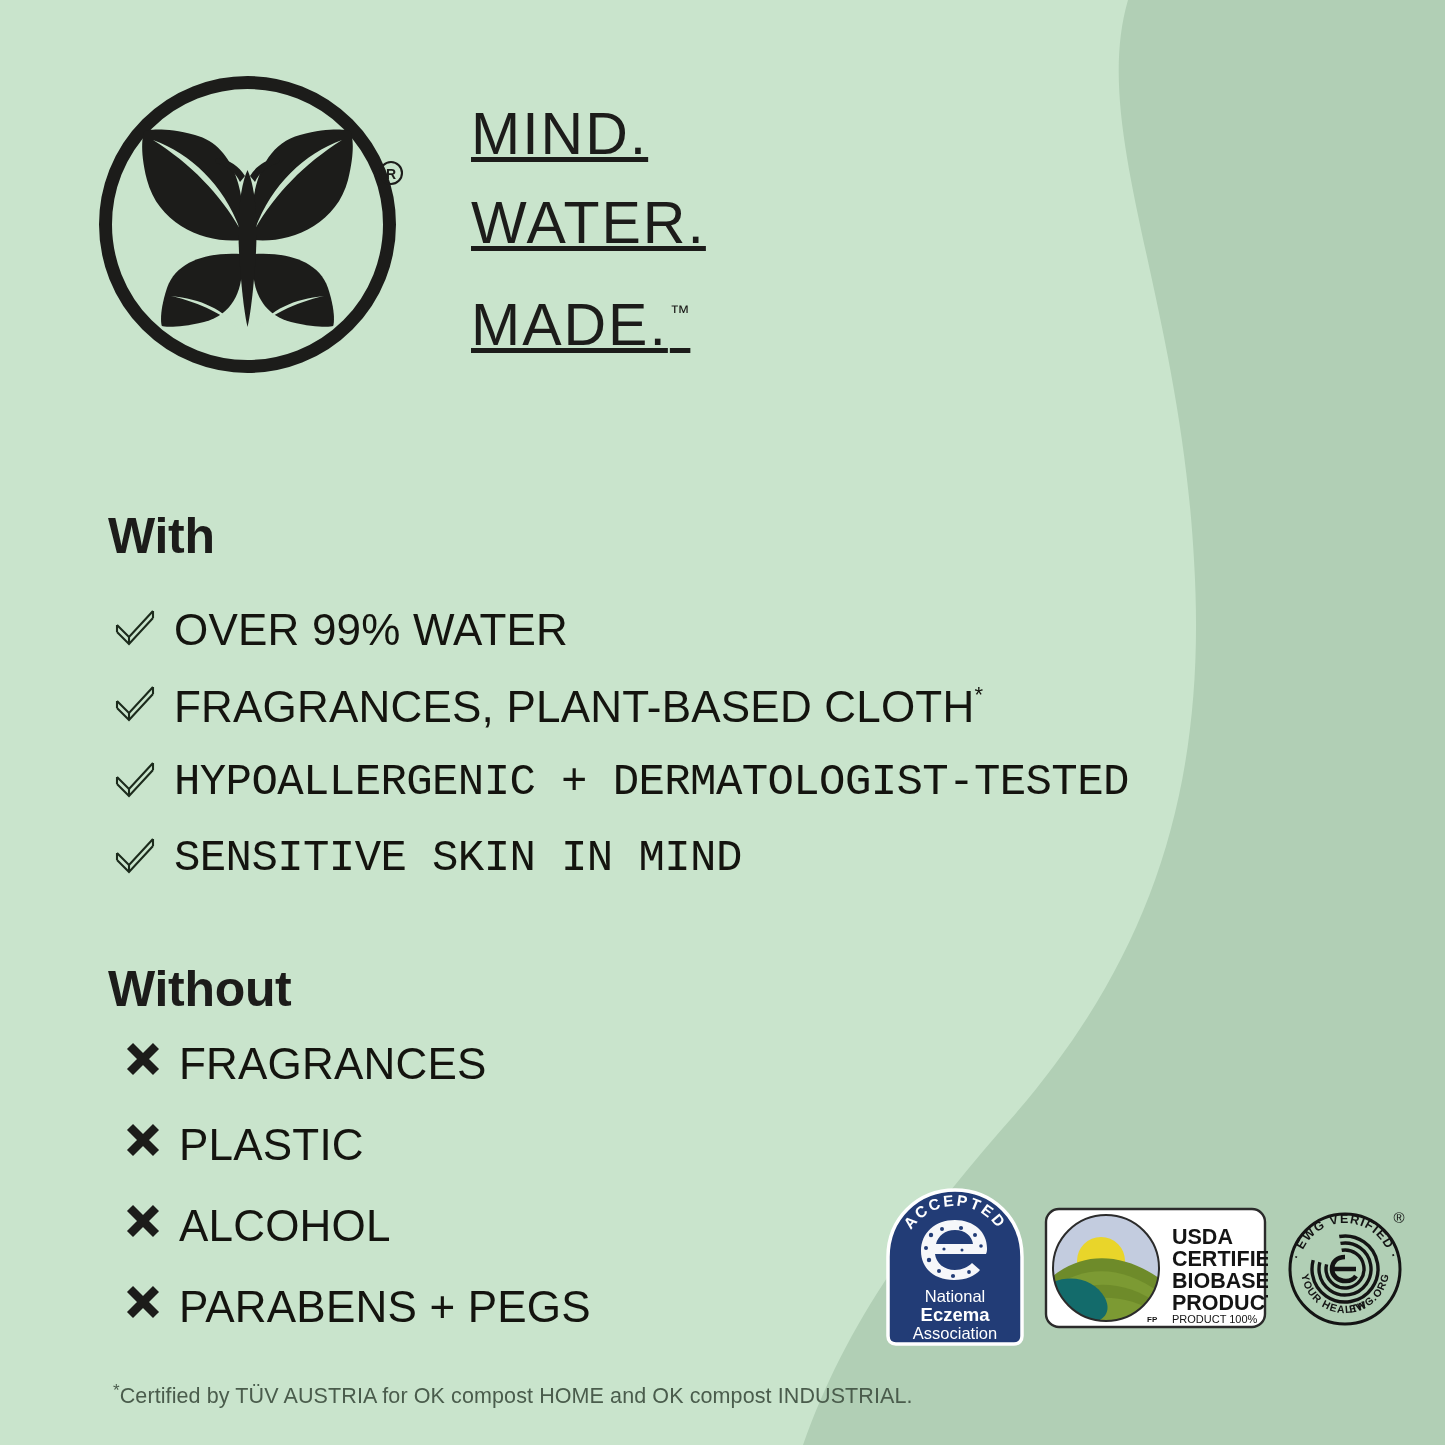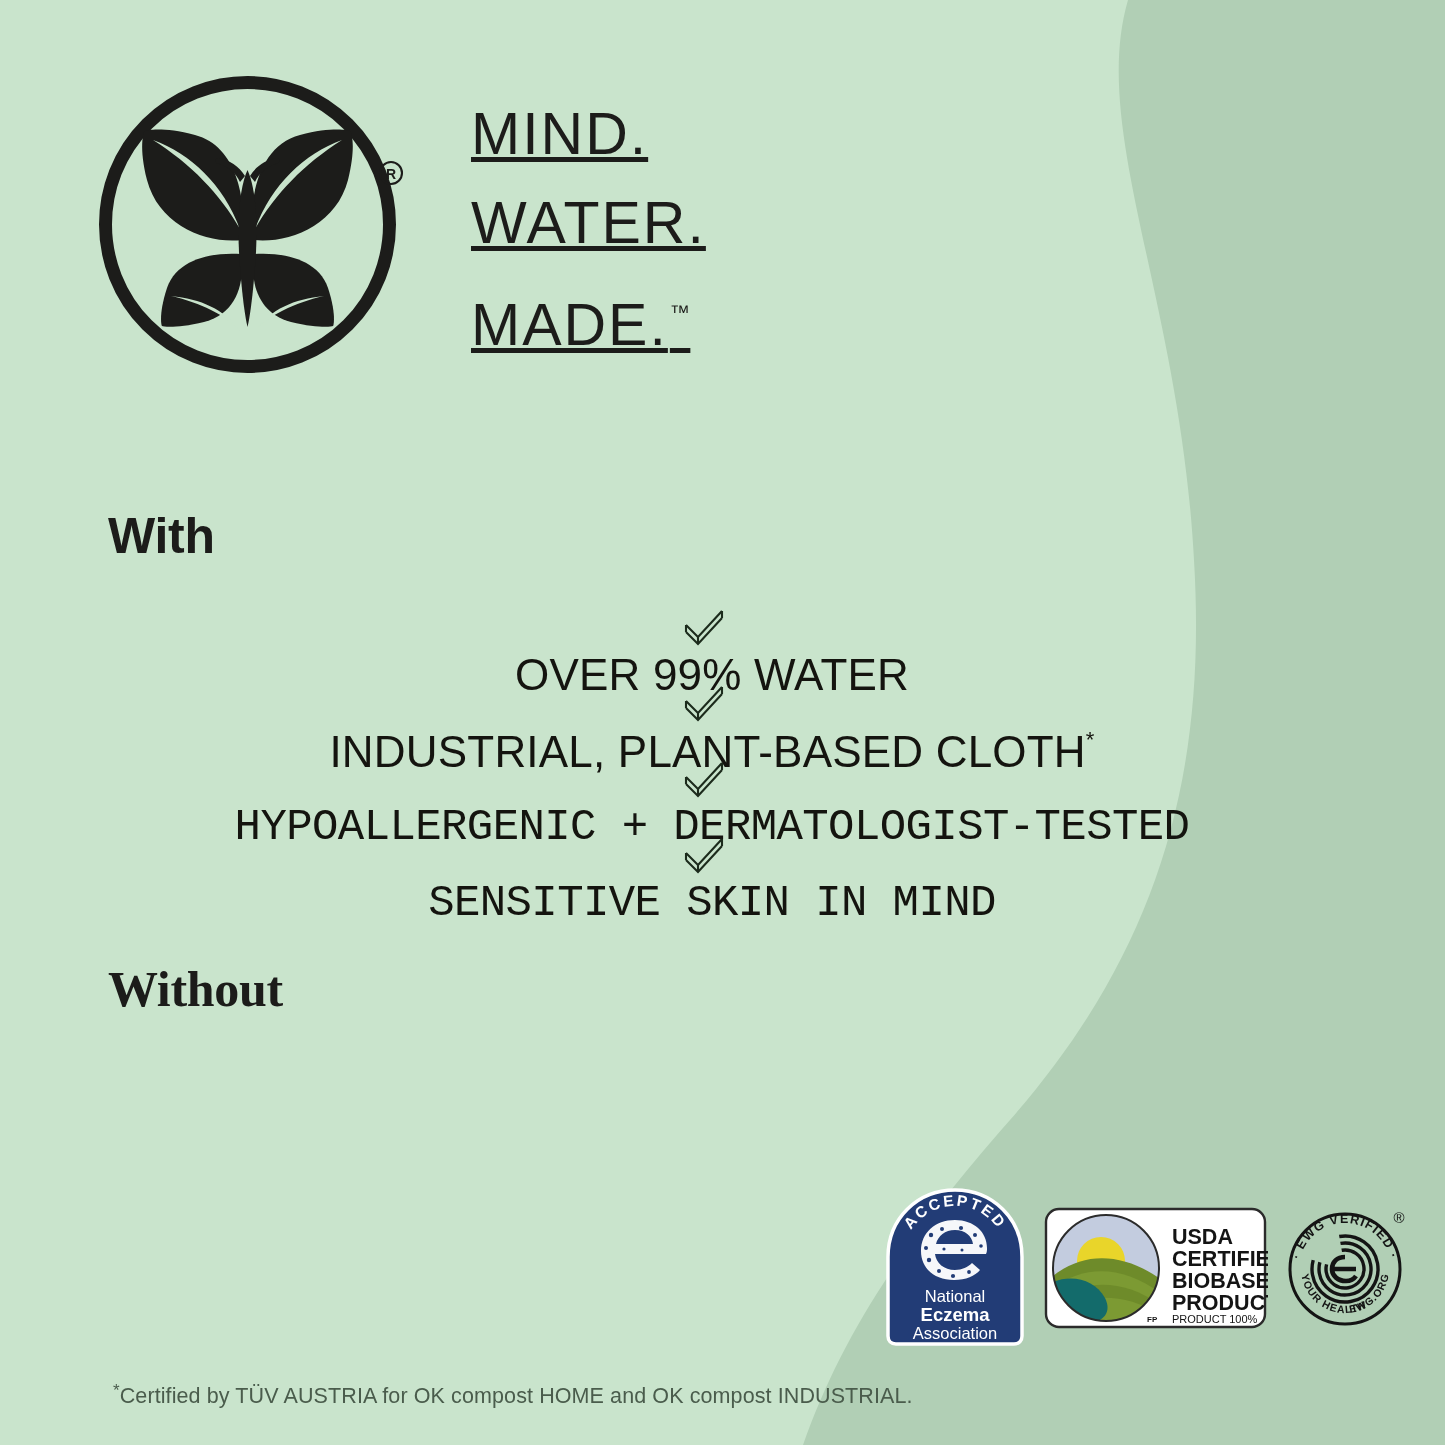--- a/index.html
+++ b/index.html
@@ -70,36 +70,35 @@
 
   
   .section-heading {
     position: absolute;
     font-size: 50px;
     font-weight: 700;
     letter-spacing: -0.3px;
     color: #1c1c1a;
   }
   #with-heading   { left: 108px; top: 507px; }
-  #without-heading{ left: 108px; top: 960px; font-family: Liberation Serif, serif; }
+  #without-heading{ left: 108px; top: 960px; }
 
   
   .bullet-list {
     position: absolute;
     list-style: none;
     margin: 0;
     padding: 0;
   }
   #with-list    { left: 112px; top: 608px; width: 1200px; }
   #without-list { left: 126px; top: 1042px; width: 900px; }
 
   .bullet-row {
     display: flex;
-    align-items: center;
-    flex-direction: column;
+    align-items: flex-start;
   }
   #with-list .bullet-row    { height: 76px; }
   #without-list .bullet-row { height: 81px; }
 
   .bullet-icon {
     flex: 0 0 auto;
     display: block;
   }
   .check-icon { width: 45px; height: 45px; margin-right: 17px; }
   .x-icon     { width: 34px; height: 34px; margin-right: 19px; }
@@ -220,21 +219,21 @@
       <span class="bullet-text">OVER 99% WATER</span>
     </li>
     <li class="bullet-row">
       <svg class="bullet-icon check-icon" viewBox="0 0 45 45">
         <path d="M5,24 L17,36 L41,10" fill="none" stroke="#1c2b1c" stroke-width="2.1"></path>
         <path d="M5,24 L17,36 L41,10" fill="none" stroke="#1c2b1c" stroke-width="2.1" transform="translate(0,-7)"></path>
         <path d="M5,24 L5,17" stroke="#1c2b1c" stroke-width="2.1"></path>
         <path d="M17,36 L17,29" stroke="#1c2b1c" stroke-width="2.1"></path>
         <path d="M41,10 L41,3" stroke="#1c2b1c" stroke-width="2.1"></path>
       </svg>
-      <span class="bullet-text"><span>INDUSTRIAL, PLANT-BASED CLOTH</span><span class="sup">*</span></span>
+      <span class="bullet-text"><span>FRAGRANCES, PLANT-BASED CLOTH</span><span class="sup">*</span></span>
     </li>
     <li class="bullet-row">
       <svg class="bullet-icon check-icon" viewBox="0 0 45 45">
         <path d="M5,24 L17,36 L41,10" fill="none" stroke="#1c2b1c" stroke-width="2.1"></path>
         <path d="M5,24 L17,36 L41,10" fill="none" stroke="#1c2b1c" stroke-width="2.1" transform="translate(0,-7)"></path>
         <path d="M5,24 L5,17" stroke="#1c2b1c" stroke-width="2.1"></path>
         <path d="M17,36 L17,29" stroke="#1c2b1c" stroke-width="2.1"></path>
         <path d="M41,10 L41,3" stroke="#1c2b1c" stroke-width="2.1"></path>
       </svg>
       <span class="bullet-text narrow">HYPOALLERGENIC + DERMATOLOGIST-TESTED</span>
@@ -246,20 +245,46 @@
         <path d="M5,24 L5,17" stroke="#1c2b1c" stroke-width="2.1"></path>
         <path d="M17,36 L17,29" stroke="#1c2b1c" stroke-width="2.1"></path>
         <path d="M41,10 L41,3" stroke="#1c2b1c" stroke-width="2.1"></path>
       </svg>
       <span class="bullet-text narrow">SENSITIVE SKIN IN MIND</span>
     </li>
   </ul>
 
   <div class="section-heading" id="without-heading">Without</div>
 
+  <ul class="bullet-list" id="without-list">
+    <li class="bullet-row">
+      <svg class="bullet-icon x-icon" viewBox="0 0 34 34">
+        <path d="M4,4 L30,30 M30,4 L4,30" stroke="#1c1c1a" stroke-width="8.5" stroke-linecap="butt"></path>
+      </svg>
+      <span class="bullet-text">FRAGRANCES</span>
+    </li>
+    <li class="bullet-row">
+      <svg class="bullet-icon x-icon" viewBox="0 0 34 34">
+        <path d="M4,4 L30,30 M30,4 L4,30" stroke="#1c1c1a" stroke-width="8.5"></path>
+      </svg>
+      <span class="bullet-text">PLASTIC</span>
+    </li>
+    <li class="bullet-row">
+      <svg class="bullet-icon x-icon" viewBox="0 0 34 34">
+        <path d="M4,4 L30,30 M30,4 L4,30" stroke="#1c1c1a" stroke-width="8.5"></path>
+      </svg>
+      <span class="bullet-text">ALCOHOL</span>
+    </li>
+    <li class="bullet-row">
+      <svg class="bullet-icon x-icon" viewBox="0 0 34 34">
+        <path d="M4,4 L30,30 M30,4 L4,30" stroke="#1c1c1a" stroke-width="8.5"></path>
+      </svg>
+      <span class="bullet-text">PARABENS + PEGS</span>
+    </li>
+  </ul>
 
   <div class="badges">
 
     <svg class="badge" id="badge-nea" viewBox="0 0 158 160">
       <path d="M79,2 C117,2 146,31 146,69 L146,96 L146,148 C146,153 143,156 138,156
                L20,156 C15,156 12,153 12,148 L12,96 L12,69 C12,31 41,2 79,2 Z" fill="#223c76" stroke="#ffffff" stroke-width="3.5"></path>
       <path id="nea-arc" d="M27,70 A52,52 0 0 1 131,70" fill="none"></path>
       <text font-family="Liberation Sans, sans-serif" font-size="15.5" font-weight="700" fill="#ffffff" letter-spacing="2.4">
         <textPath href="#nea-arc" startOffset="50%" text-anchor="middle">ACCEPTED</textPath>
       </text>

